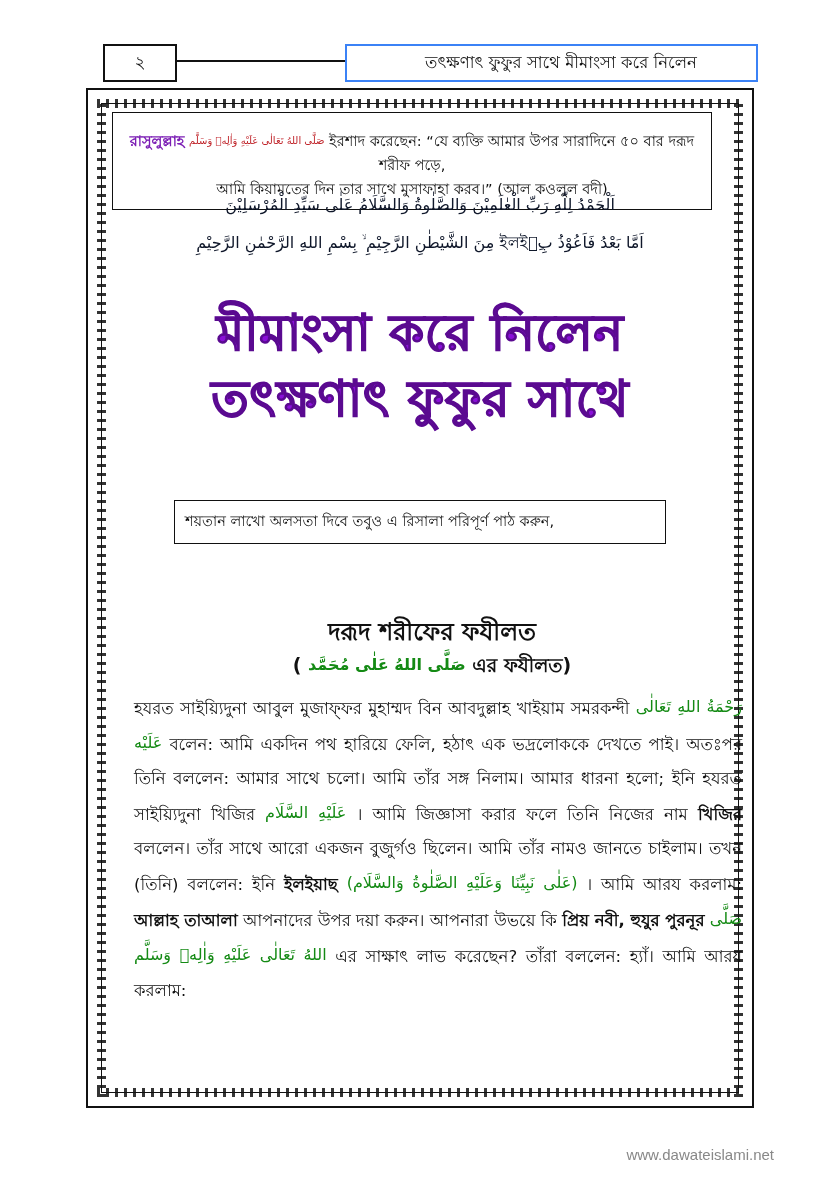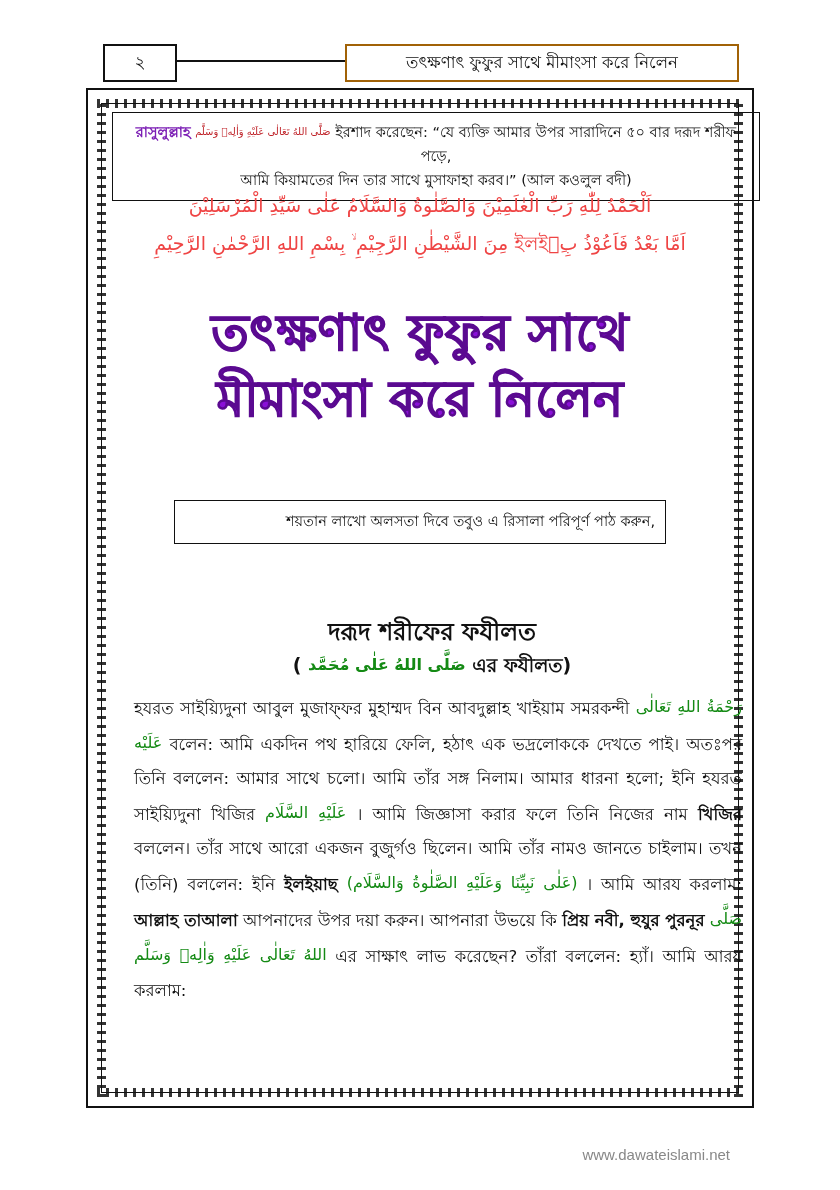--- a/index.html
+++ b/index.html
@@ -34,26 +34,27 @@
   }
   .page-number-box span {
     font-size: 17px;
     color: #111111;
     font-family: "DejaVu Sans", sans-serif;
   }
   .header-title-box {
     position: absolute;
     left: 345px; top: 44px;
     width: 390px; height: 34px;
-    border: 2px solid #a16207;
+    border: 2px solid #3b82f6;
     display: flex;
     align-items: center;
     justify-content: center;
     background: #ffffff;
     z-index: 5;
+    padding-left: 19px;
   }
   .header-title-box span {
     font-size: 16.5px;
     color: #111111;
     font-family: "DejaVu Sans", sans-serif;
     white-space: nowrap;
   }
   .header-line {
     position: absolute;
     left: 103px; top: 60px;
@@ -95,25 +96,25 @@
     width: 638px;
     height: 990px;
     border: 1.5px solid #111111;
     box-sizing: border-box;
   }
 
   
   .hadith-box {
     position: absolute;
     left: 112px; top: 112px;
-    width: 648px;
+    width: 600px;
     min-height: 56px;
     border: 1.5px solid #111111;
     box-sizing: border-box;
-    padding: 7px 12px 8px 12px;
+    padding: 16px 12px 8px 12px;
     text-align: center;
   }
   .hadith-line {
     font-family: "DejaVu Sans", sans-serif;
     font-size: 14.5px;
     line-height: 24px;
     color: #111111;
   }
   .purple { color: #7c1fb5; font-weight: bold; }
   .arabic-inline {
@@ -132,22 +133,22 @@
   
   .arabic-block {
     position: absolute;
     left: 112px; top: 186px;
     width: 616px;
     text-align: center;
   }
   .arabic-block .aline {
     font-family: "DejaVu Sans", sans-serif;
     direction: rtl;
-    color: #ef4444;
-    font-size: 19px;
+    color: #0f172a;
+    font-size: 16px;
     line-height: 38px;
     letter-spacing: 0px;
   }
 
   
   .main-title {
     position: absolute;
     left: 112px; top: 300px;
     width: 616px;
     text-align: center;
@@ -163,21 +164,21 @@
   }
 
   
   .note-box {
     position: absolute;
     left: 174px; top: 500px;
     width: 492px;
     border: 1.5px solid #111111;
     box-sizing: border-box;
     padding: 8px 10px 9px 10px;
-    text-align: right;
+    text-align: left;
   }
   .note-box .nline {
     font-family: "DejaVu Sans", sans-serif;
     font-size: 14.5px;
     line-height: 25px;
     color: #111111;
   }
 
   
   .section-head {
@@ -215,21 +216,21 @@
   }
   .body-text p { margin: 0; }
   .bold { font-weight: bold; }
 
   
   .footer {
     position: absolute;
     left: 0; top: 1146px;
     width: 840px;
     text-align: right;
-    padding-right: 110px;
+    padding-right: 66px;
     box-sizing: border-box;
     font-family: "Liberation Sans", sans-serif;
     font-size: 15px;
     color: #888888;
   }
 </style>
 </head>
 <body>
 
 <div class="page">
@@ -256,22 +257,22 @@
     </div>
     <div class="hadith-line">আমি কিয়ামতের দিন তার সাথে মুসাফাহা করব।” (আল কওলুল বদী)</div>
   </div>
 
   <div class="arabic-block">
     <div class="aline">اَلْحَمْدُ لِلّٰهِ رَبِّ الْعٰلَمِيْنَ وَالصَّلٰوةُ وَالسَّلَامُ عَلٰى سَيِّدِ الْمُرْسَلِيْنَ</div>
     <div class="aline">اَمَّا بَعْدُ فَاَعُوْذُ بِইলইযِ مِنَ الشَّيْطٰنِ الرَّجِيْمِ ۙ بِسْمِ اللهِ الرَّحْمٰنِ الرَّحِيْمِ</div>
   </div>
 
   <div class="main-title">
+    <div class="tline">মীমাংসা করে নিলেন</div>
     <div class="tline">তৎক্ষণাৎ ফুফুর সাথে</div>
-    <div class="tline">মীমাংসা করে নিলেন</div>
   </div>
 
   <div class="note-box">
     <div class="nline">শয়তান লাখো অলসতা দিবে তবুও এ রিসালা পরিপূর্ণ পাঠ করুন,</div>
   </div>
 
   <div class="section-head">
     <div class="sh1">দরূদ শরীফের ফযীলত</div>
     <div class="sh2">
       <span>(</span>

